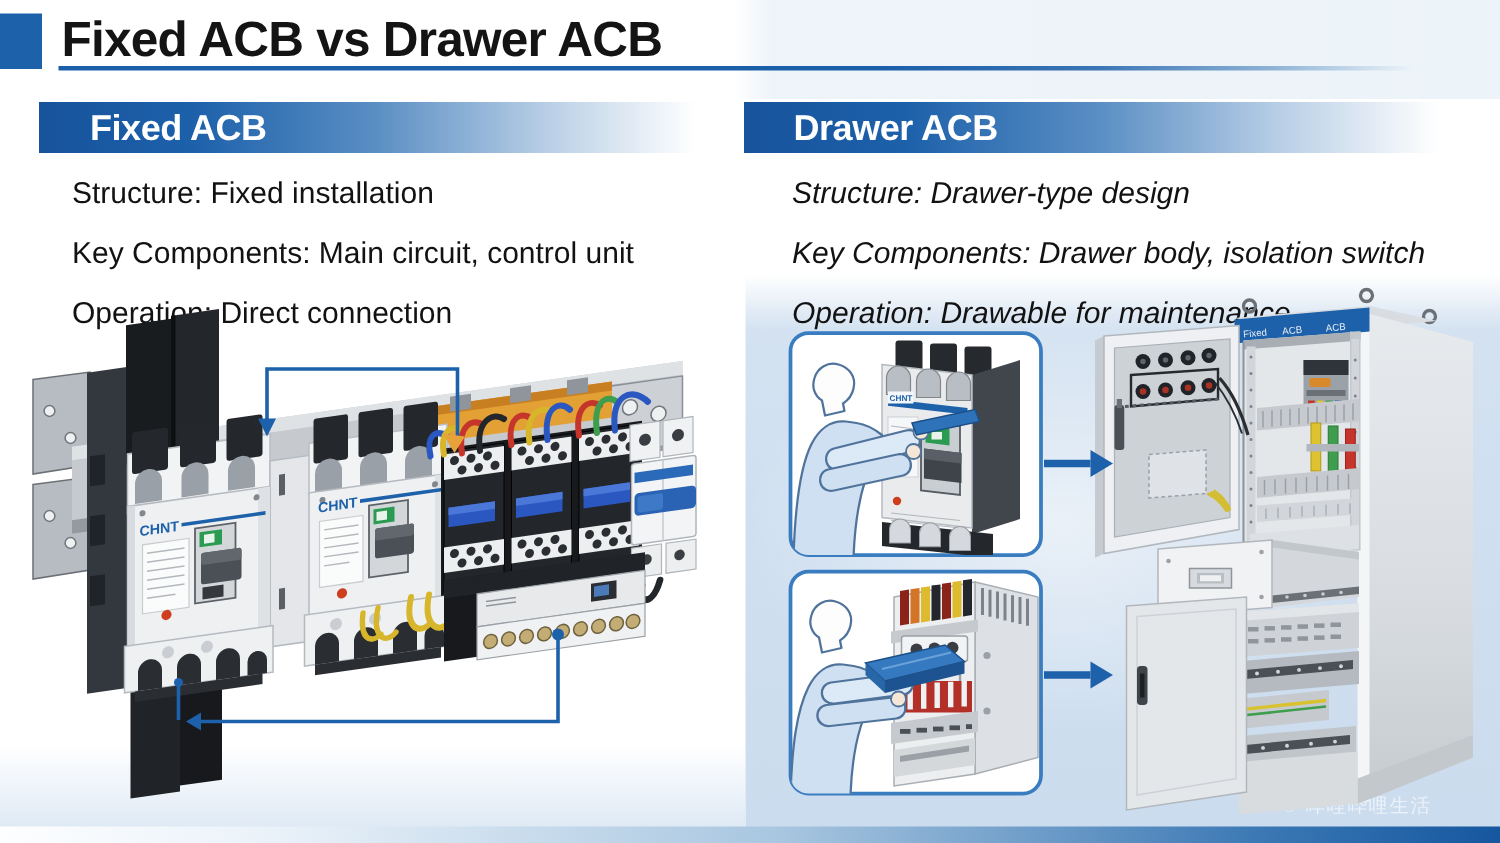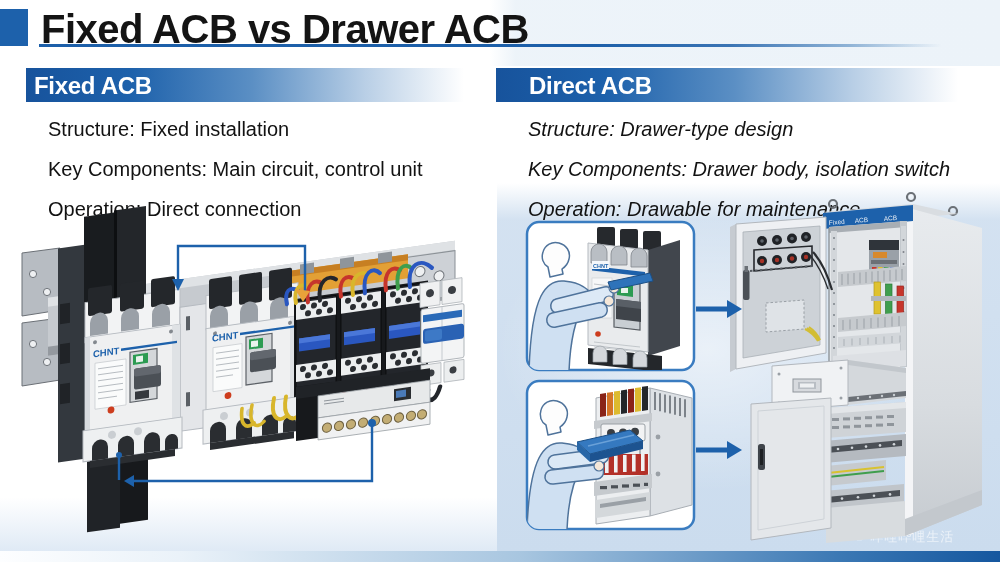--- a/index.html
+++ b/index.html
@@ -11,30 +11,30 @@
     background:linear-gradient(180deg, rgba(209,224,240,0) 0%, rgba(209,224,240,0.95) 10%, rgba(203,220,238,1) 100%);}
   #bgright2{left:497px;top:183px;width:503px;height:369px;
     background:radial-gradient(ellipse 60% 55% at 42% 45%, rgba(255,255,255,0.55) 0%, rgba(255,255,255,0) 70%);}
   #bgleftbot{left:0;top:430px;width:497px;height:122px;
     background:linear-gradient(180deg, rgba(223,234,245,0) 0%, rgba(223,234,245,0) 55%, rgba(219,231,244,0.9) 100%);}
   
   #botbar{left:0;top:551px;width:1000px;height:11px;
     background:linear-gradient(90deg,#fdfeff 0%,#eaf2f9 18%,#a8c6e0 52%,#3b78b4 84%,#15579f 100%);}
   
   #hsq{left:0;top:9px;width:28px;height:37px;background:#1d61ab;}
-  #title{left:41px;top:7px;font-size:40px;font-weight:bold;color:#141414;letter-spacing:-0.5px;}
+  #title{left:41px;top:7px;font-size:33px;font-weight:bold;color:#141414;letter-spacing:-0.5px;}
   #hline{left:39px;top:43.5px;width:921px;height:3.2px;background:linear-gradient(90deg,#1c5fa9 0%,#1c5fa9 60%,#3a74b4 75%,#8fb3d6 88%,rgba(143,179,214,0) 98%);}
   
   .band{height:34px;top:68px;}
   #band1{left:26px;width:471px;
     background:linear-gradient(90deg,#17539c 0%,#1d61ab 22%,#5b8fc4 48%,#b9cfe6 72%,rgba(240,246,251,0) 93%);}
   #band2{left:496px;width:497px;
     background:linear-gradient(90deg,#17539c 0%,#1d61ab 22%,#5b8fc4 48%,#b9cfe6 72%,rgba(240,246,251,0) 93%);}
   .bandtxt{font-size:24px;font-weight:bold;color:#ffffff;top:72px;letter-spacing:-0.3px;}
-  #bt1{left:34px;text-align:center;}
+  #bt1{left:60px;text-align:center;}
   #bt2{left:529px;}
   .lines{font-size:20px;color:#121212;line-height:40px;top:109px;}
   #lines1{left:48px;}
   #lines2{left:528px;font-style:italic;}
   
   #wm{left:853px;top:528px;font-size:13px;color:rgba(255,255,255,0.62);letter-spacing:1px;white-space:nowrap;}
 </style>
 </head>
 <body>
   <div class="abs" id="bgright"></div>
@@ -43,21 +43,21 @@
   <div class="abs" id="botbar"></div>
 
   <div class="abs" style="left:490px;top:0;width:510px;height:66px;background:linear-gradient(90deg,rgba(236,243,249,0) 0%,rgba(236,243,249,0.95) 5%,#ecf3f9 100%);"></div>
   <div class="abs" id="hsq"></div>
   <div class="abs" id="title">Fixed ACB vs Drawer ACB</div>
   <div class="abs" id="hline"></div>
 
   <div class="abs band" id="band1"></div>
   <div class="abs band" id="band2"></div>
   <div class="abs bandtxt" id="bt1">Fixed ACB</div>
-  <div class="abs bandtxt" id="bt2">Direct ACB</div>
+  <div class="abs bandtxt" id="bt2">Drawer ACB</div>
 
   <div class="abs lines" id="lines1">Structure: Fixed installation<br>Key Components: Main circuit, control unit<br>Operation: Direct connection</div>
   <div class="abs lines" id="lines2">Structure: Drawer-type design<br>Key Components: Drawer body, isolation switch<br>Operation: Drawable for maintenance</div>
 
   <div class="abs" id="wm">☃ 哔哩哔哩生活</div>
 
   <svg class="abs" id="art" width="1000" height="562" viewBox="0 0 1000 562" style="left:0;top:0">
     <g id="L">
 
       <polygon points="22,253 60,248 60,310 22,316" fill="#b7bcc2" stroke="#6b7076" stroke-width="1"></polygon>

